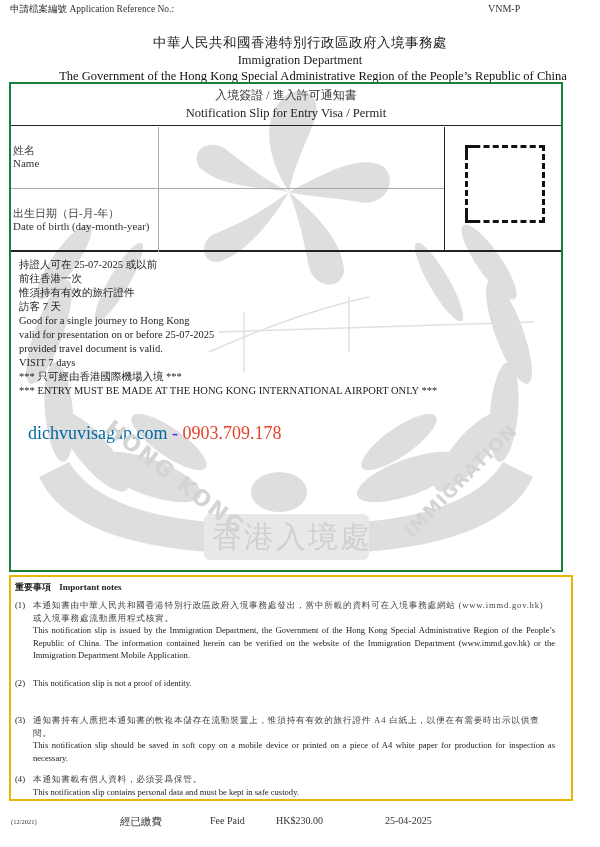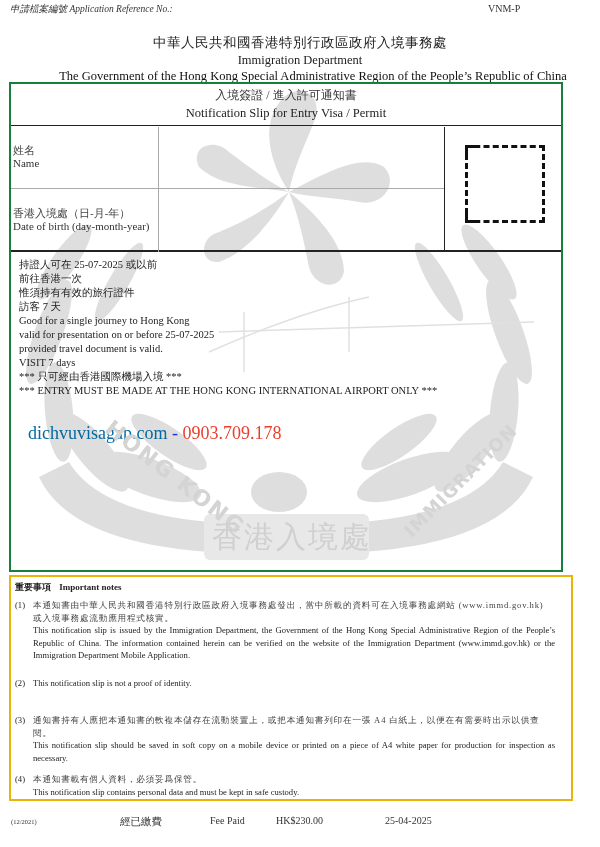--- a/index.html
+++ b/index.html
@@ -8,21 +8,21 @@
     }
     body {
       position: relative;
       font-family: "Liberation Serif", "DejaVu Serif", serif;
       color: #1a1a1a;
     }
     .ref-line {
       position: absolute; top: 3px; left: 10px; right: 10px; height: 14px;
       font-size: 9.5px; color: #333;
     }
-    .ref-line .ref-left { position: absolute; left: 0; top: 0; font-style: italic; }
+    .ref-line .ref-left { position: absolute; left: 0; top: 0; }
     .ref-line .ref-right { position: absolute; left: 478px; top: 0; font-size: 10px; }
 
     .header {
       position: absolute; top: 34px; left: 0; width: 600px; text-align: center;
     }
     .header .h-zh { font-size: 13.5px; line-height: 18px; color: #222; letter-spacing: 0.5px; }
     .header .h-dept { font-size: 12.5px; line-height: 16px; color: #222; }
     .header .h-gov { font-size: 12.5px; line-height: 16px; color: #111; padding-left: 26px; }
 
     
@@ -180,21 +180,21 @@
   </div>
 
   <div class="info-grid">
     <div class="cell-name"></div>
     <div class="label-col">
       <div class="cell-label" style="top:17px;">
         <div class="zh">姓名</div>
         <div>Name</div>
       </div>
       <div class="cell-label" style="top:80px;">
-        <div class="zh">香港入境處（日-月-年）</div>
+        <div class="zh">出生日期（日-月-年）</div>
         <div>Date of birth (day-month-year)</div>
       </div>
     </div>
     <div class="value-col">
       <div style="position:absolute;left:6px;top:24px;font-size:11px;"></div>
       <div style="position:absolute;left:6px;top:86px;font-size:11px;"></div>
     </div>
     <div class="qr-col">
       <div class="qr-frame"></div>
     </div>
@@ -239,21 +239,21 @@
   <div class="note" style="top:100px;">
     <span class="num">(2)</span>
     <div class="body">
       <div class="en">This notification slip is not a proof of identity.</div>
     </div>
   </div>
 
   <div class="note" style="top:137px;">
     <span class="num">(3)</span>
     <div class="body">
-      <div class="zh">通知書持有人應把本通知書的軟複本儲存在流動裝置上，或把本通知書列印在一張 A4 白紙上，以便在有需要時出示以供查閱。</div>
+      <div class="zh">通知書持有人應把本通知書的軟複本儲存在流動裝置上，惟須持有有效的旅行證件 A4 白紙上，以便在有需要時出示以供查閱。</div>
       <div class="en">This notification slip should be saved in soft copy on a mobile device or printed on a piece of A4 white paper for production for inspection as necessary.</div>
     </div>
   </div>
 
   <div class="note" style="top:196px;">
     <span class="num">(4)</span>
     <div class="body">
       <div class="zh">本通知書載有個人資料，必須妥爲保管。</div>
       <div class="en">This notification slip contains personal data and must be kept in safe custody.</div>
     </div>

